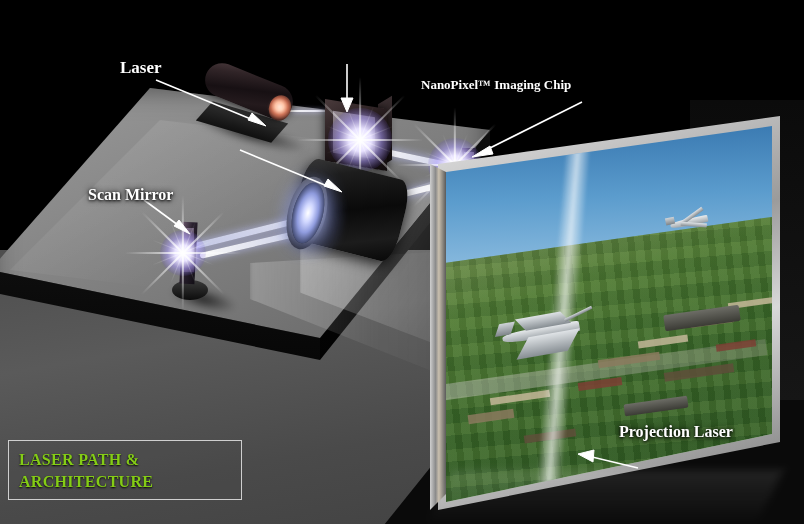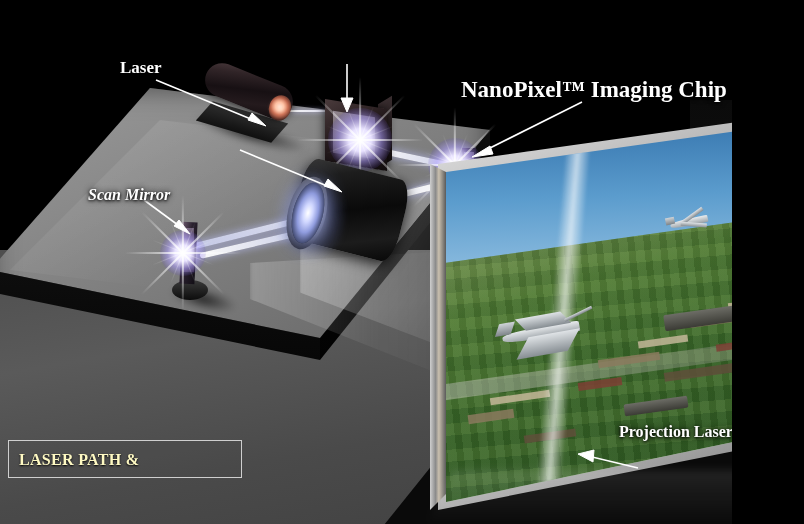--- a/index.html
+++ b/index.html
@@ -1,19 +1,19 @@
 <!DOCTYPE html>
 <html><head>
 <meta charset="utf-8">
 <title>Laser Path &amp; Sweep Architecture</title>
 <style>
   html,body{margin:0;padding:0;background:#000;}
   body{font-family:"Liberation Serif",serif;}
   #stage{
-    position:relative;width:732px;height:524px;overflow:hidden;
+    position:relative;width:804px;height:524px;overflow:hidden;
     background:#000;
   }
   
   .floor{
     position:absolute;left:0;top:250px;width:804px;height:274px;
     background:linear-gradient(170deg,#4e4e4e 0%,#5a5a5a 30%,#4a4a4a 62%,#3f3f3f 100%);
   }
   .floor-dark-right{
     position:absolute;left:430px;top:250px;width:374px;height:274px;
     background:linear-gradient(200deg,#1b1b1b 0%,#141414 45%,#0d0d0d 100%);
@@ -288,21 +288,21 @@
     text-shadow:0 1px 3px #000,0 0 6px rgba(0,0,0,.9);
     white-space:nowrap;
   }
   .arrow{position:absolute;pointer-events:none;}
   .arrow line,.arrow polygon{stroke:#fff;fill:#fff;}
   
   .caption{
     position:absolute;left:8px;top:440px;width:212px;
     border:1px solid #cfcfcf;
     padding:8px 10px 6px 10px;
-    color:#fef9c3;font-weight:bold;font-size:16px;line-height:1.38;
+    color:#84cc16;font-weight:bold;font-size:16px;line-height:1.38;
     letter-spacing:.3px;
     text-shadow:0 1px 2px #000;
     background:rgba(70,70,70,.18);
   }
 </style>
 </head>
 <body>
 
 <div id="stage">
 
@@ -450,24 +450,25 @@
   </svg>
 
   <svg class="arrow" style="left:570px;top:448px;width:80px;height:30px;">
     <line x1="68" y1="20" x2="18" y2="8" stroke="#fff" stroke-width="1.6"></line>
     <polygon points="8,6 24,2 23,14"></polygon>
   </svg>
 
   <div class="label" style="left:120px;top:58px;font-size:17px;">Laser</div>
 
 
-  <div class="label" style="left:461px;top:77px;font-size:23px;">NanoPixel™ Imaging Chip</div>
-
-
-  <div class="label" style="left:88px;top:186px;font-size:16px;font-style:italic;">Scan Mirror</div>
+  <div class="label" style="left:421px;top:77px;font-size:13px;">NanoPixel™ Imaging Chip</div>
+
+
+  <div class="label" style="left:88px;top:186px;font-size:16px;">Scan Mirror</div>
 
   <div class="label" style="left:619px;top:423px;font-size:16px;">Projection Laser</div>
 
   <div class="caption">
     <div>LASER PATH &amp;</div>
+    <div>ARCHITECTURE</div>
   </div>
 
 </div>
 
 </body></html>

